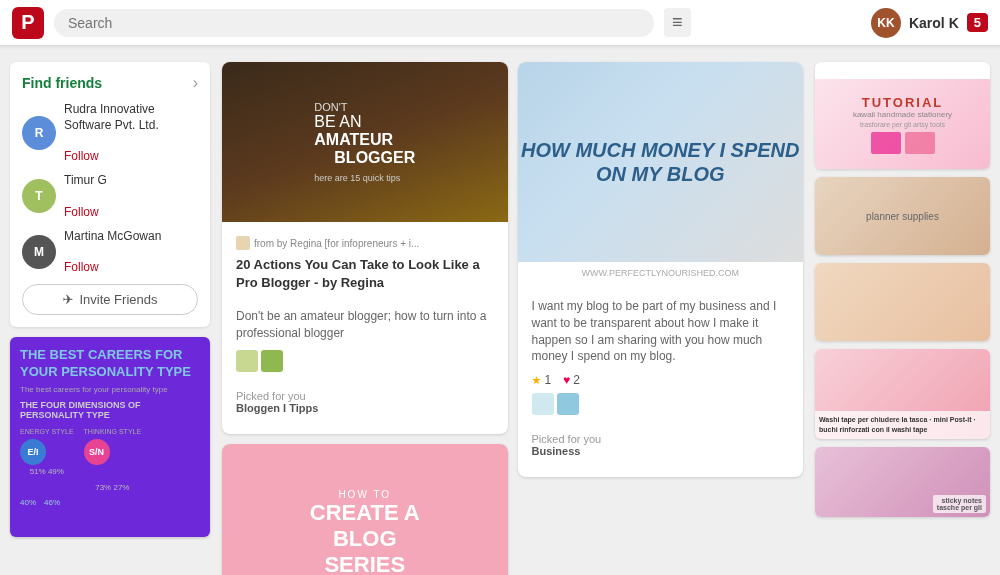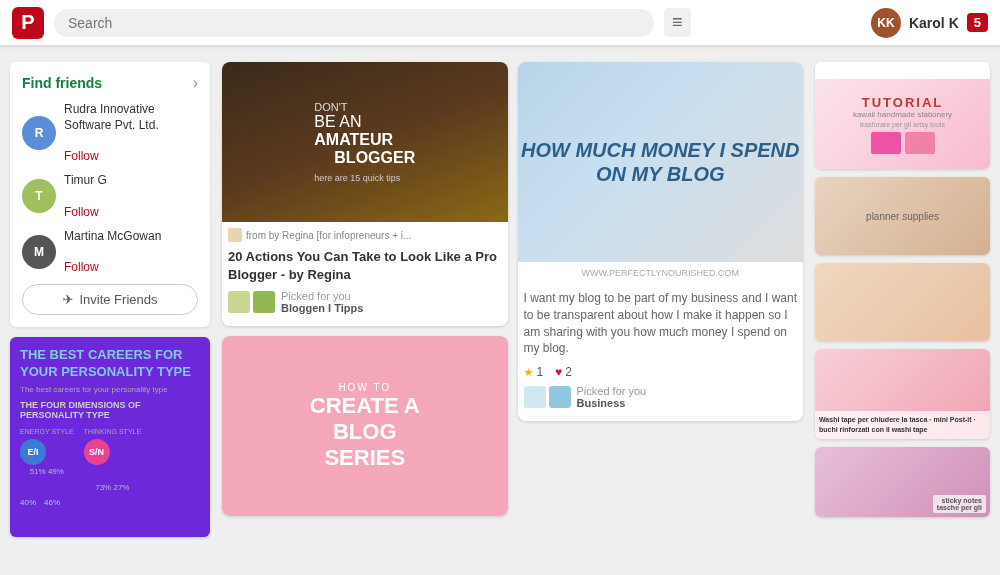--- a/index.html
+++ b/index.html
@@ -156,37 +156,38 @@
       flex-direction: column;
       gap: 10px;
     }
 
     .pin-card {
       background: #fff;
       border-radius: 8px;
       overflow: hidden;
       box-shadow: 0 1px 3px rgba(0,0,0,0.15);
     }
-    .pin-body { padding: 6px; }
+    .pin-body { padding: 14px; }
     .pin-source {
       font-size: 10px; color: #888;
       display: flex; align-items: center; gap: 4px;
       margin-bottom: 6px;
     }
     .pin-source-icon {
       width: 14px; height: 14px;
       background: #e8e8e8;
       border-radius: 2px;
       display: inline-block;
     }
-    .pin-title { font-size: 13px; font-weight: bold; color: #333; margin-bottom: 6px; line-height: 1.4; }
+    .pin-title { font-size: 13px; font-weight: bold; color: #333; margin-bottom: 16px; line-height: 1.4; }
     .pin-desc { font-size: 12px; color: #666; line-height: 1.4; margin-bottom: 8px; }
     .pin-meta {
-      display: flex; align-items: center; gap: 6px;
+      display: flex; gap: 18px;
       margin-bottom: 6px;
+      flex-direction: column;
     }
     .mini-thumb {
       width: 22px; height: 22px; border-radius: 3px;
       background: #ddd; display: inline-block;
       overflow: hidden;
     }
     .picked-for-you { font-size: 11px; color: #999; }
     .board-name { font-size: 11px; color: #555; font-weight: bold; }
 
     
@@ -361,20 +362,21 @@
             <div class="blogger-main" style="font-size:16px; font-weight:900; color:white;">BLOGGER</div>
             <div style="font-size:9px; color:#ccc; margin-top:6px;">here are 15 quick tips</div>
           </div>
         </div>
         <div class="pin-body">
           <div class="pin-source">
             <span class="pin-source-icon" style="background:#e8d4b0;"></span>
             <span>from by Regina [for infopreneurs + i...</span>
           </div>
           <div class="pin-title">20 Actions You Can Take to Look Like a Pro Blogger - by Regina</div>
+          <div class="pin-desc">Don't be an amateur blogger; how to turn into a professional blogger</div>
           <div class="pin-meta">
             <div style="display:flex; gap:3px;">
               <div class="mini-thumb" style="background:#c8d890;"></div>
               <div class="mini-thumb" style="background:#90b850;"></div>
             </div>
             <div>
               <div class="picked-for-you">Picked for you</div>
               <div class="board-name">Bloggen I Tipps</div>
             </div>
           </div>

